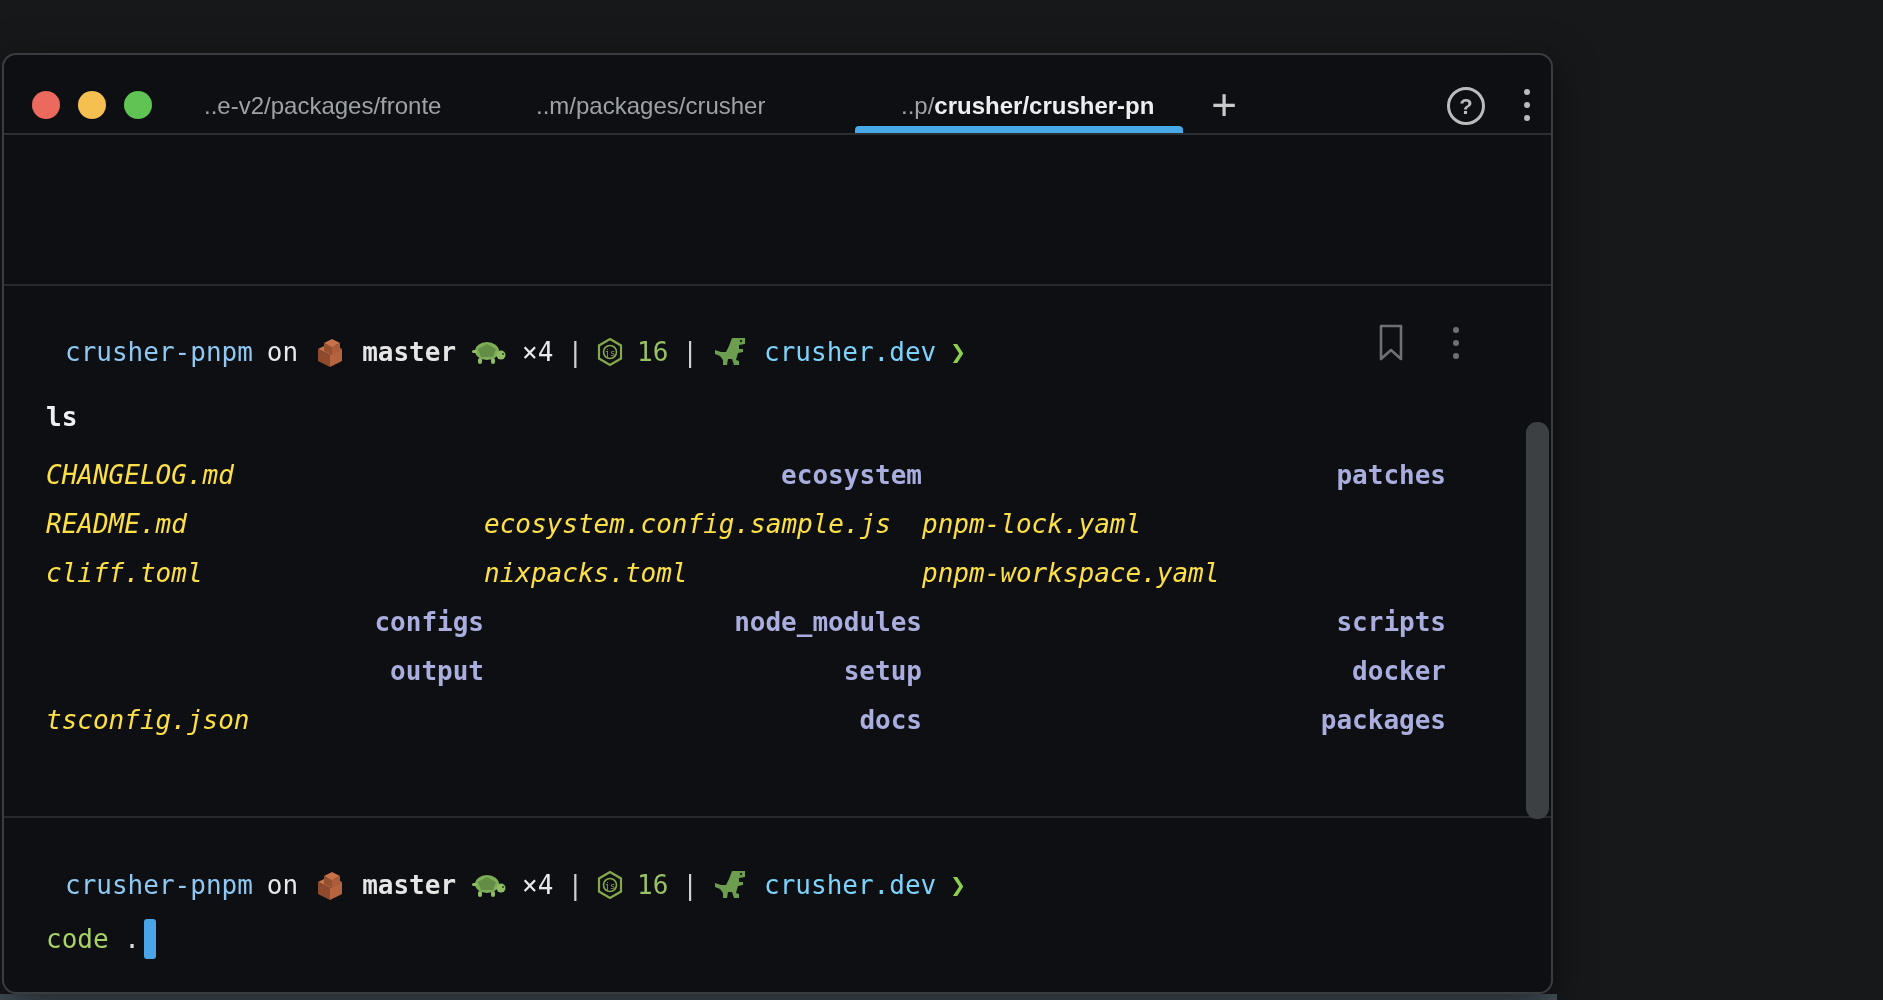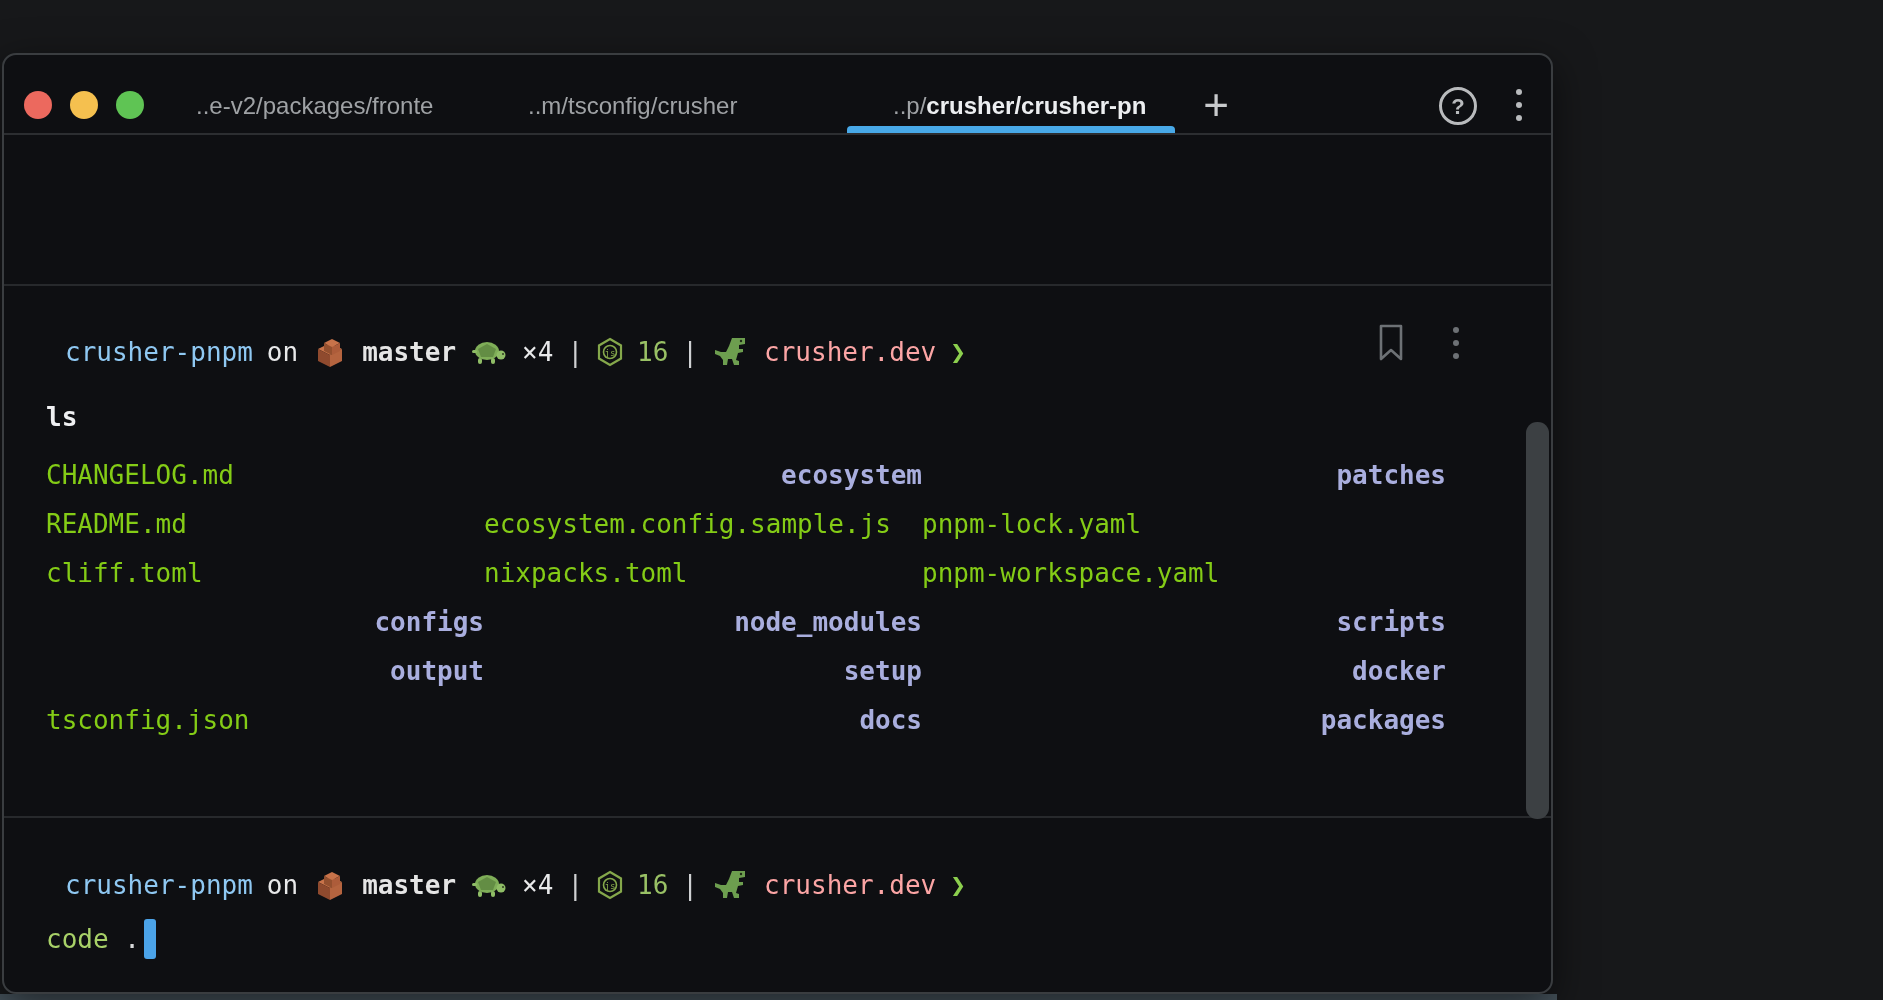--- a/index.html
+++ b/index.html
@@ -11,21 +11,21 @@
   }
   
   .behind-strip { position:absolute; left:0; top:994px; width:1557px; height:6px; background:#46535c; }
 
   .window {
     position:absolute; left:2px; top:53px; width:1551px; height:941px;
     background:#0e0f12; border:2px solid #3a3d40; border-radius:14px;
     box-shadow:0 12px 40px rgba(0,0,0,.55); overflow:hidden;
   }
   
-  .tabbar { position:absolute; left:8px; top:0; width:100%; height:79px; }
+  .tabbar { position:absolute; left:16px; top:0; width:100%; height:79px; }
   .tabbar-divider { position:absolute; left:0; top:78px; width:100%; height:2px; background:#2c2e31; }
   .traffic { position:absolute; top:36px; width:28px; height:28px; border-radius:50%; }
   .t-close { left:12px;  background:#ec695e; }
   .t-min   { left:58px;  background:#f5c04f; }
   .t-max   { left:104px; background:#5fc454; }
 
   .tab {
     position:absolute; top:34px; height:34px; line-height:34px;
     font-family:"Liberation Sans", sans-serif; font-size:24px;
     color:#9fa2a5; white-space:nowrap; cursor:default;
@@ -58,40 +58,40 @@
     display:flex; align-items:center; gap:14px;
     font-size:26px; white-space:nowrap;
   }
   .prompt-line.p1 { top:277px; }
   .prompt-line.p2 { top:810px; }
   .p-dir     { color:#8fc8f2; font-weight:normal; }
   .p-plain   { color:#e8e9ea; }
   .p-branch  { color:#e5e5e5; font-weight:bold; }
   .p-sep     { color:#cfd1d3; }
   .p-node    { color:#99c165; }
-  .p-domain  { color:#fca5a5; }
+  .p-domain  { color:#7dd3fc; }
   .p-chevron { color:#8ccf4e; font-weight:bold; }
   .emoji-icon { flex:0 0 auto; }
 
   
   .bookmark { position:absolute; left:1373px; top:268px; }
 
   
   .cmd {
     position:absolute; left:42px; font-size:26px; line-height:36px;
     color:#eff0f2; font-weight:bold; white-space:nowrap;
   }
   .cmd.ls-cmd { top:344px; }
   .file-grid {
     position:absolute; left:42px; top:395px; width:1400px;
     display:grid; grid-template-columns:438px 438px 1fr; grid-auto-rows:49px;
     align-items:center; font-size:26px;
   }
   .file-grid .cell { white-space:nowrap; }
-  .file-grid .file { color:#84cc16; }
+  .file-grid .file { color:#fde047;font-style:italic; }
   .file-grid .dir  { color:#a9aede; font-weight:bold;text-align:right; }
 
   
   .input-line { position:absolute; left:42px; top:862px; height:44px;
     display:flex; align-items:center; font-size:26px; white-space:pre; }
   .cmd-green { color:#a8d168; }
   .arg-gray  { color:#d8d9da; }
   .cursor { display:inline-block; width:12px; height:40px; margin-left:4px;
     background:#4ba3e8; border-radius:3px; }
 
@@ -109,21 +109,21 @@
 
     <div class="tabbar">
       <div class="traffic t-close"></div>
       <div class="traffic t-min"></div>
       <div class="traffic t-max"></div>
 
       <div class="tab" style="left:184px;">
         <span>..e-v2/packages/fronte</span>
       </div>
       <div class="tab" style="left:516px;">
-        <span>..m/tsconfig/crusher</span>
+        <span>..m/packages/crusher</span>
       </div>
       <div class="tab" style="left:846px;margin-left:35px;">
         <span class="dim">..p/</span><span class="active-label">crusher/crusher-pn</span>
       </div>
       <div class="tab-underline"></div>
 
       <div class="newtab">
         <span>+</span>
       </div>
       <div class="help">

